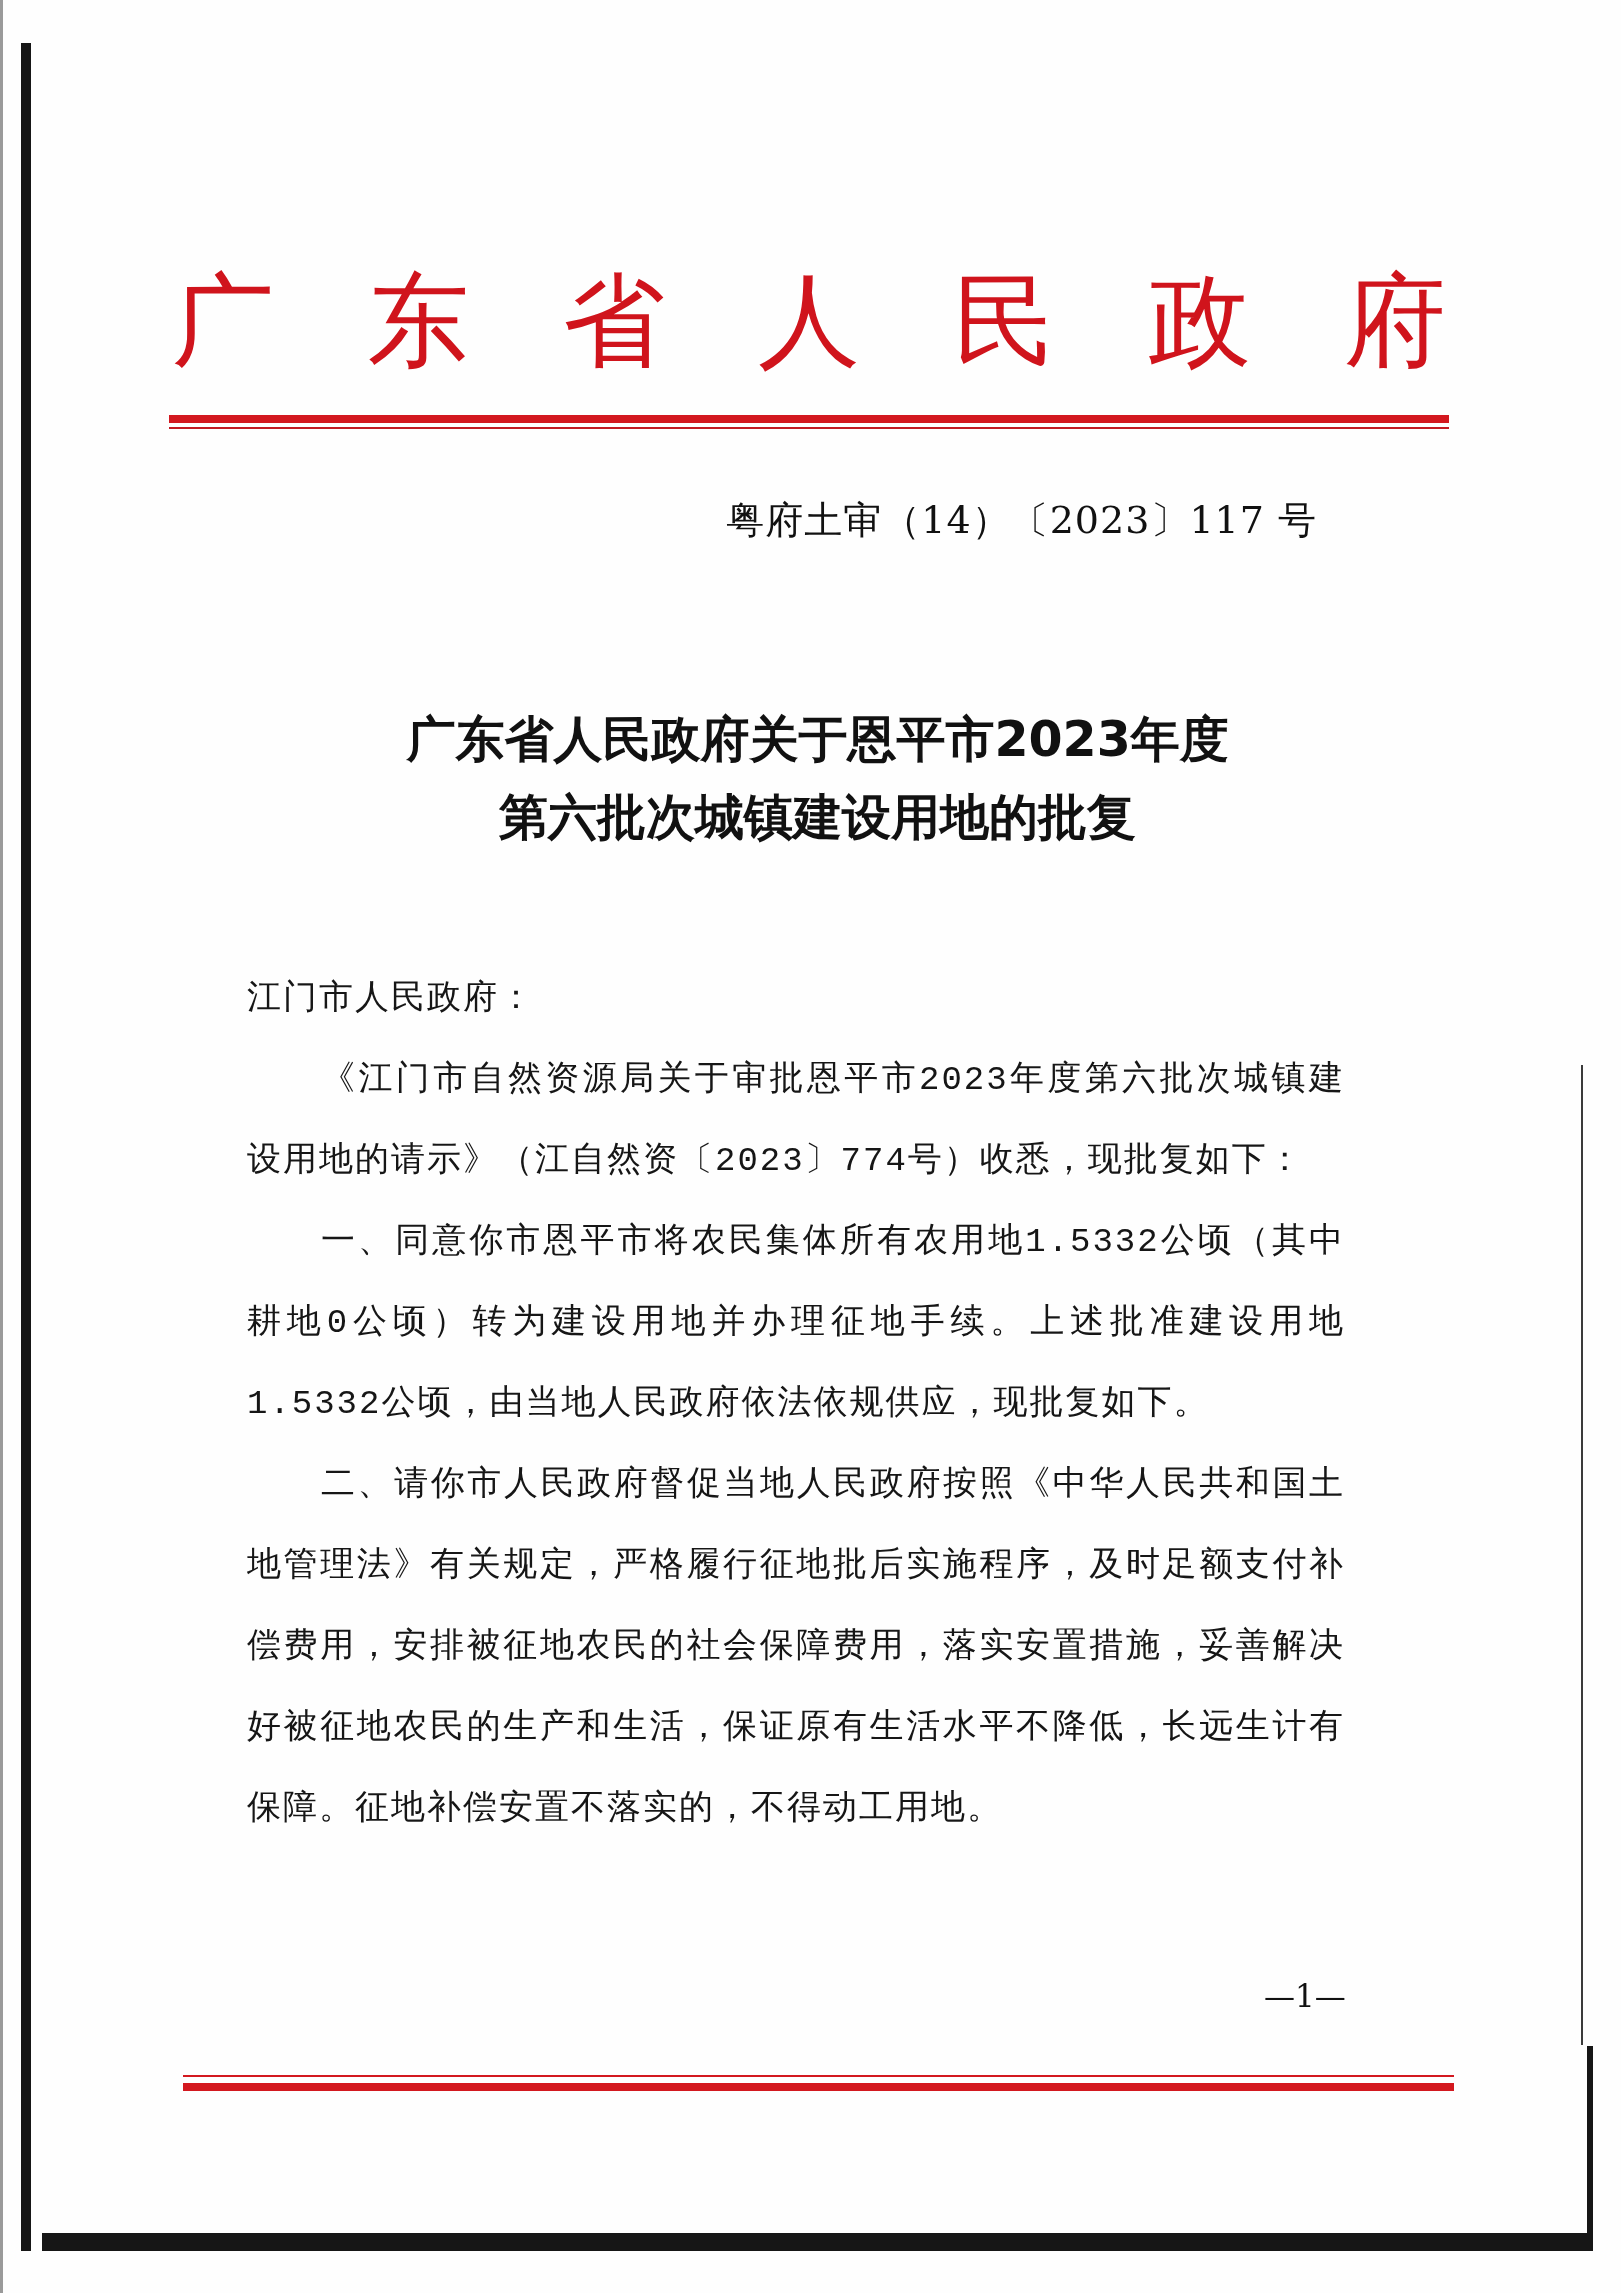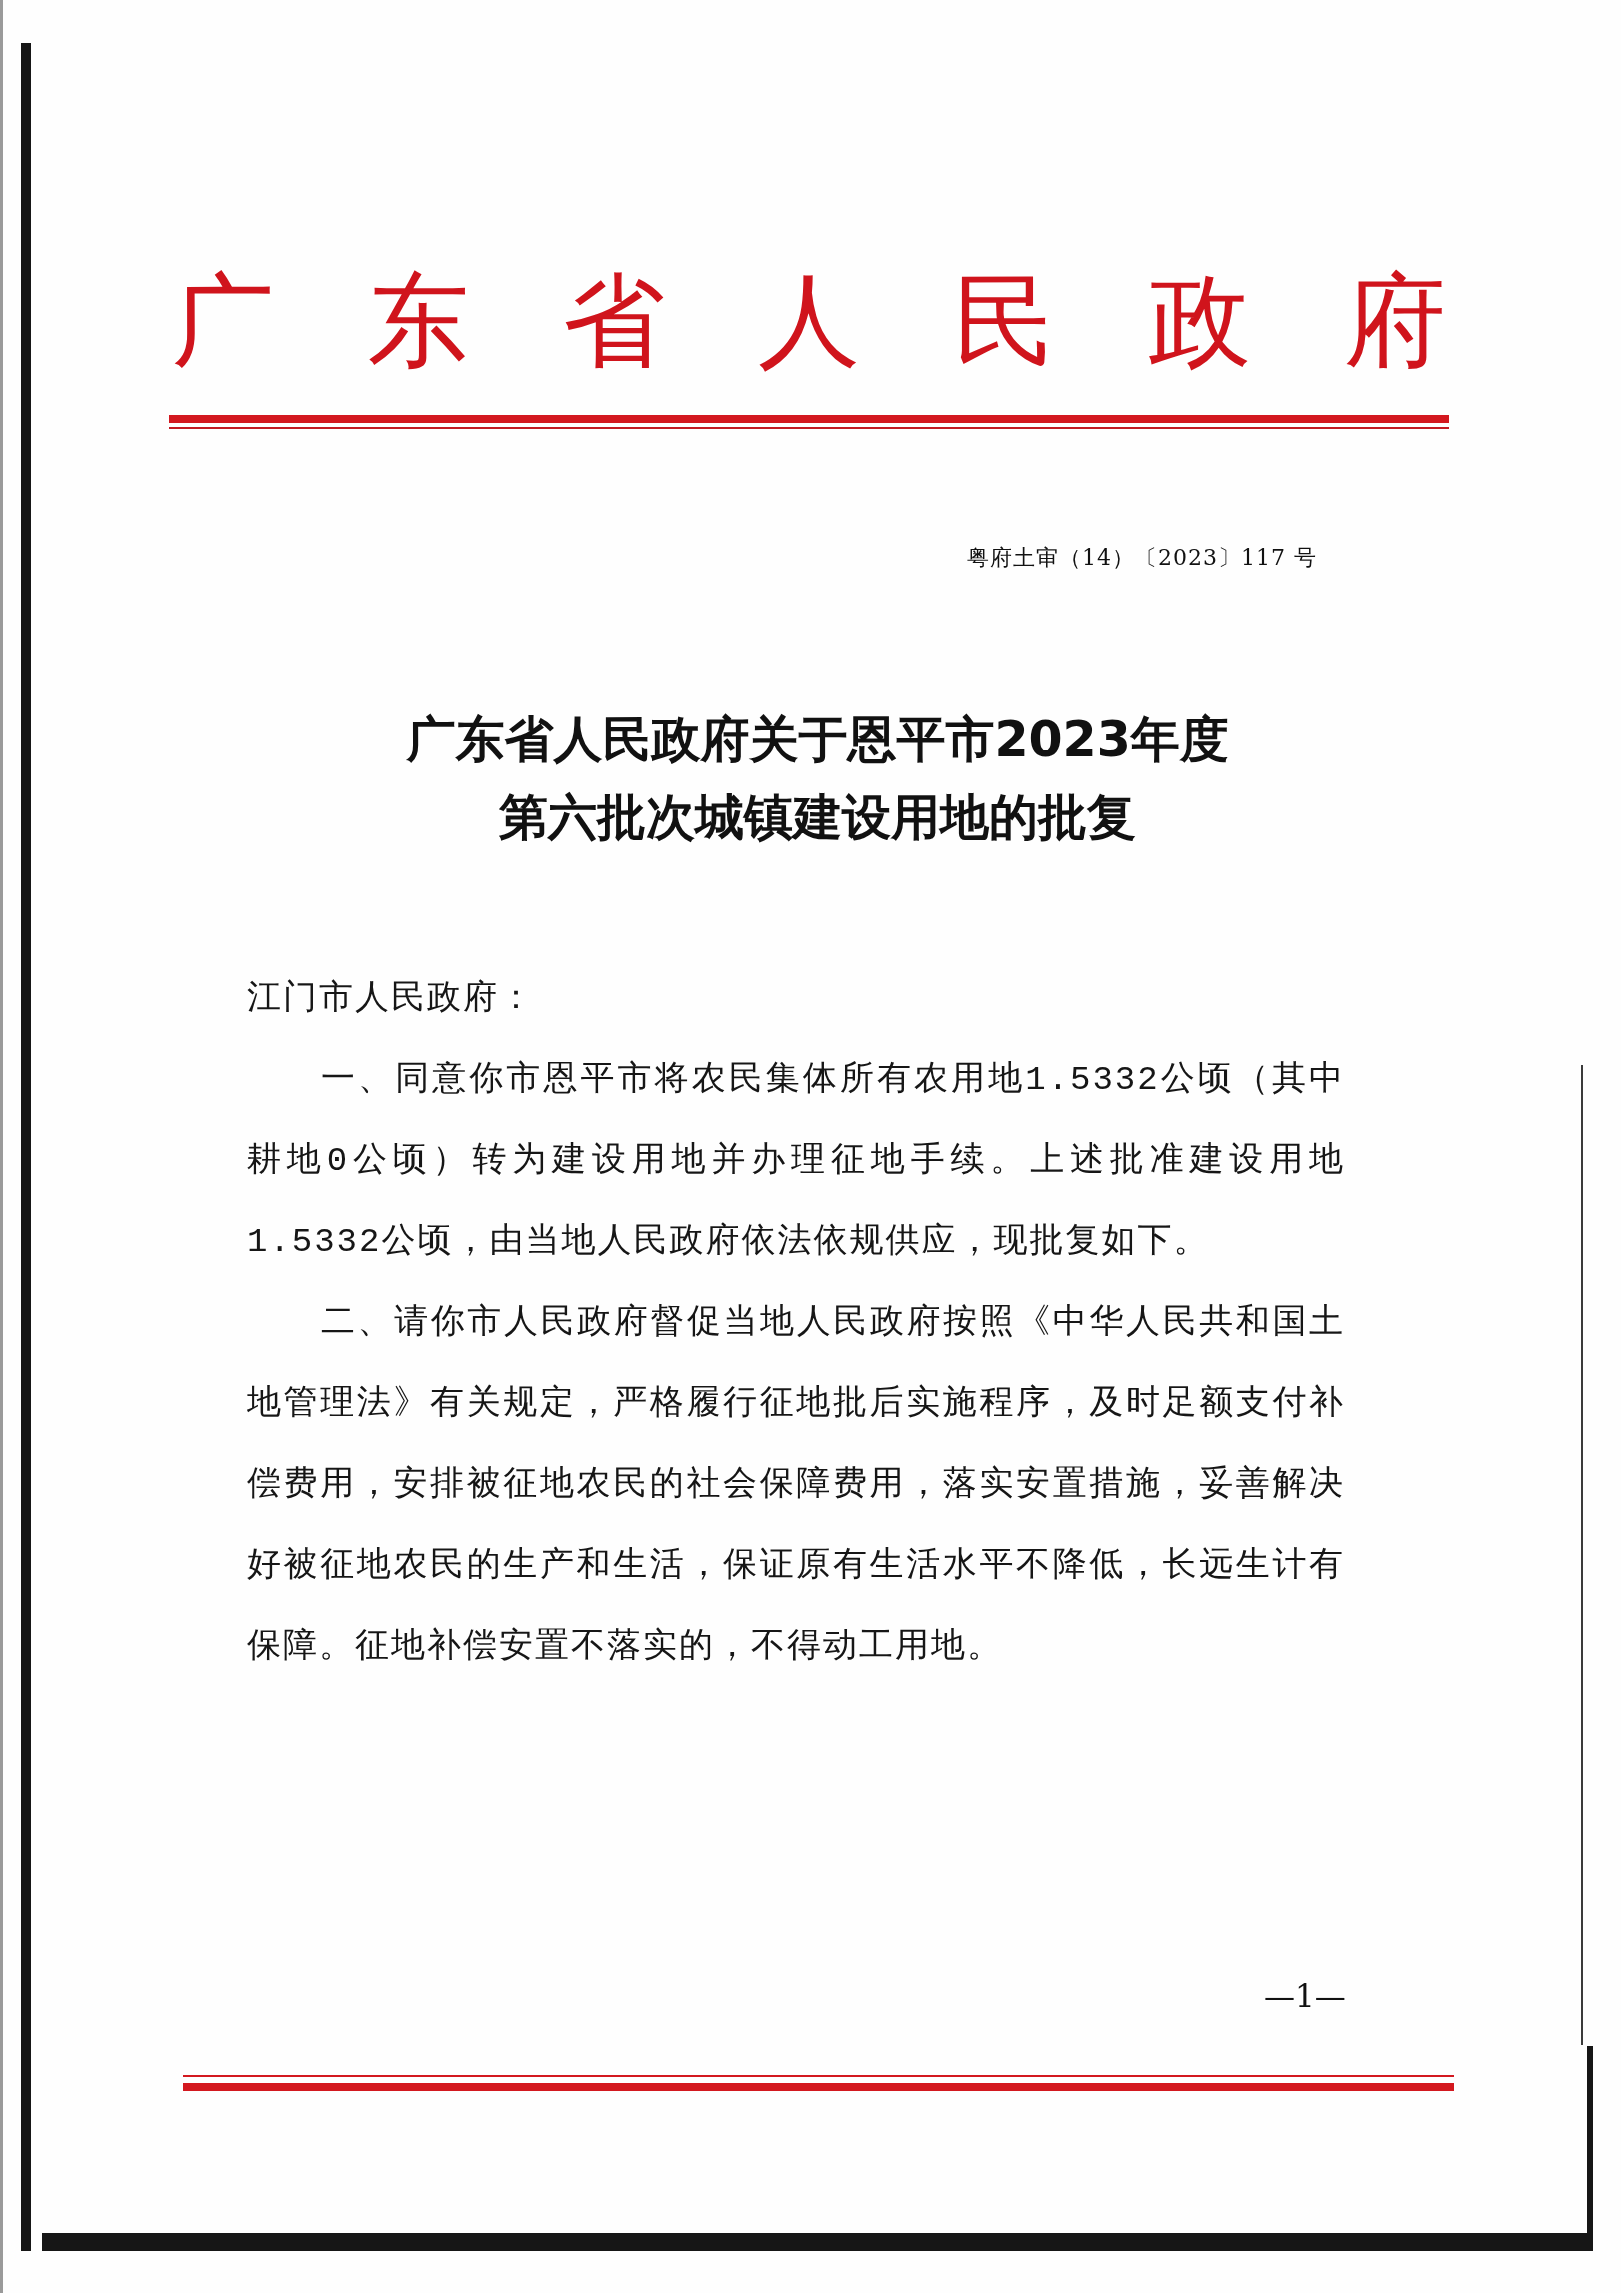--- a/index.html
+++ b/index.html
@@ -83,25 +83,24 @@
     left: 169px; top: 427px;
     width: 1280px; height: 2px;
     background: #c21a22;
   }
 
   
   .doc-number {
     position: absolute;
     right: 304px;
     top: 495px;
-    font-size: 22px;
+    font-size: 38px;
     letter-spacing: 1px;
     font-family: "DejaVu Serif", "Liberation Serif", serif;
     color: #111;
-    margin-top: 48px;
   }
 
   
   .doc-title {
     position: absolute;
     left: 12px; top: 701px;
     width: 1621px;
     text-align: center;
     font-family: "DejaVu Sans", "Liberation Sans", sans-serif;
     font-weight: bold;
@@ -176,20 +175,21 @@
 
   <div class="doc-number">粤府土审（14）〔2023〕117 号</div>
 
   <div class="doc-title">
     <div>广东省人民政府关于恩平市2023年度</div>
     <div>第六批次城镇建设用地的批复</div>
   </div>
 
   <div class="body-text">
     <p class="salutation">江门市人民政府：</p>
+    <p class="indent">《江门市自然资源局关于审批恩平市2023年度第六批次城镇建设用地的请示》（江自然资〔2023〕774号）收悉，现批复如下：</p>
     <p class="indent">一、同意你市恩平市将农民集体所有农用地1.5332公顷（其中耕地0公顷）转为建设用地并办理征地手续。上述批准建设用地1.5332公顷，由当地人民政府依法依规供应，现批复如下。</p>
     <p class="indent">二、请你市人民政府督促当地人民政府按照《中华人民共和国土地管理法》有关规定，严格履行征地批后实施程序，及时足额支付补偿费用，安排被征地农民的社会保障费用，落实安置措施，妥善解决好被征地农民的生产和生活，保证原有生活水平不降低，长远生计有保障。征地补偿安置不落实的，不得动工用地。</p>
   </div>
 
   <div class="page-number">—1—</div>
   <div class="rule-thin-bottom"></div>
   <div class="rule-thick-bottom"></div>
 </div>
 
 

